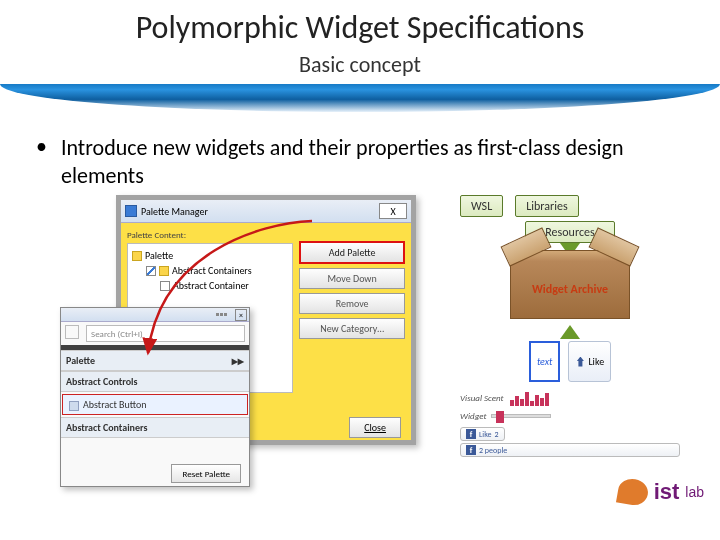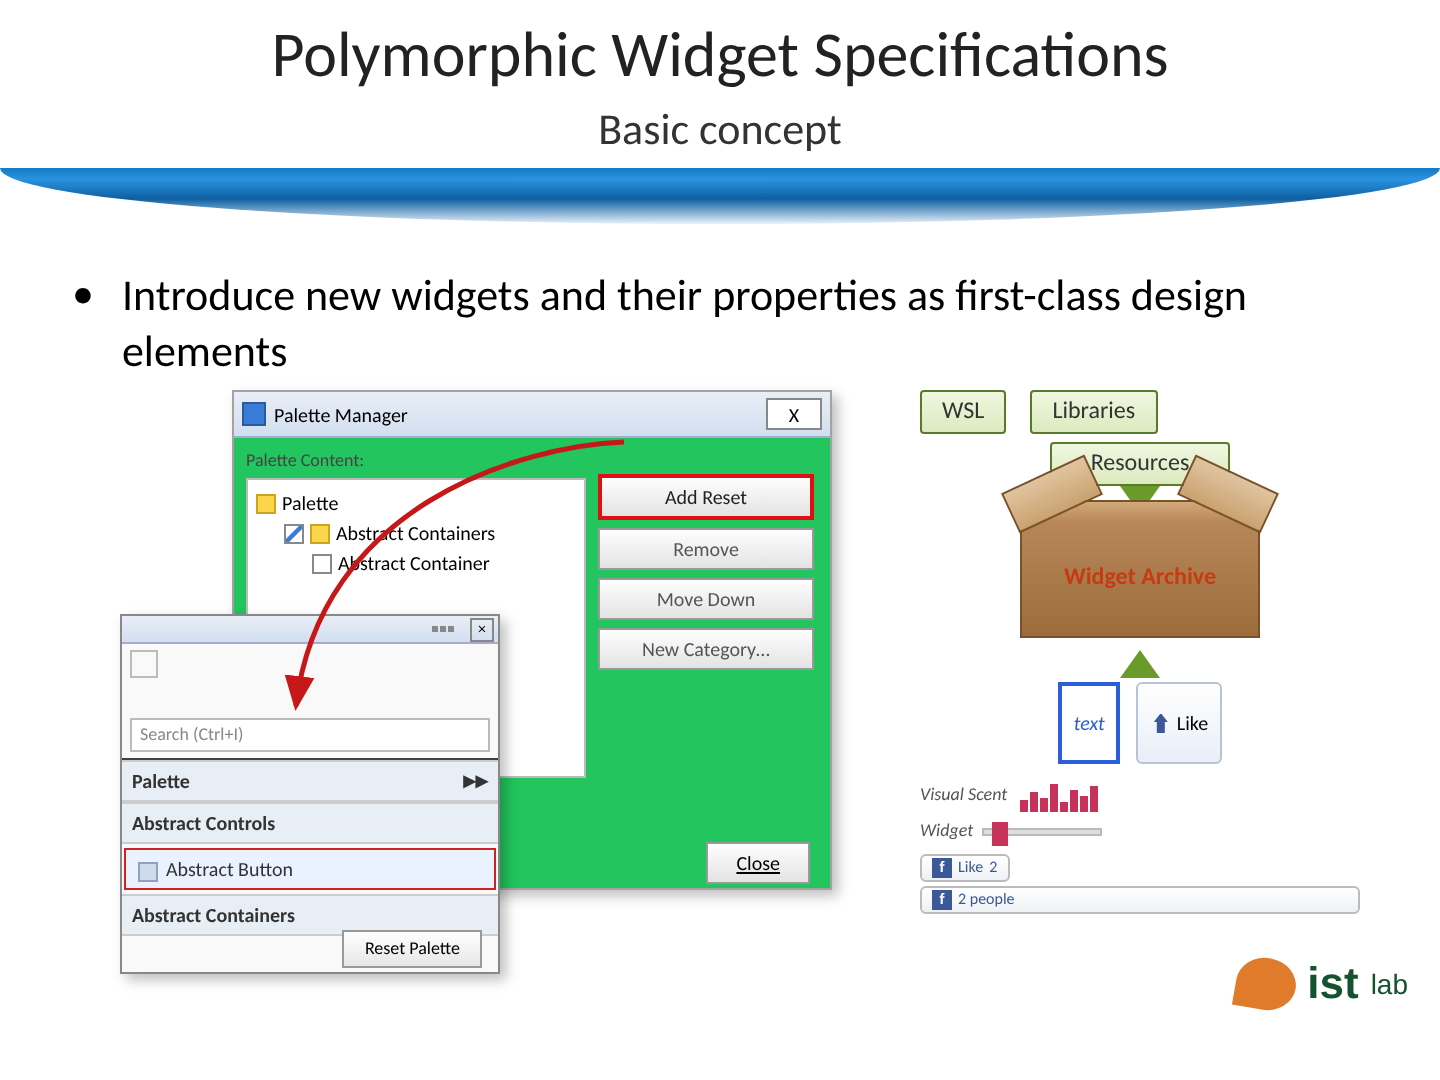--- a/index.html
+++ b/index.html
@@ -21,21 +21,21 @@
   }
   .bullet-block { padding: 22px 36px 0 36px; display:flex; }
   .bullet-dot { font-size: 22px; margin-right: 14px; line-height: 1.2; }
   .bullet-text { font-size: 22px; line-height: 1.25; }
   .fig-area { position: relative; margin-top: 6px; height: 320px; }
 
   
   .dlg1 {
     position: absolute; left: 116px; top: 0;
     width: 300px; height: 250px;
-    background: #22c55e; border: 1px solid #a3a3a3;
+    background: #fde047; border: 5px solid #a3a3a3;
     box-shadow: 3px 3px 6px rgba(0,0,0,0.25);
     font-size: 10px;
   }
   .dlg1 .titlebar {
     background: linear-gradient(#e9eef6,#d2dff0);
     border-bottom: 1px solid #aac;
     display: flex; align-items: center; padding: 3px 4px; gap:4px;
   }
   .dlg1 .tb-icon { width:12px; height:12px; background:#3a7bd5; border:1px solid #2a5a9f; }
   .dlg1 .tb-x { margin-left:auto; width:28px; height:16px; border:1px solid #888; background:#fff; font-size:10px; display:flex;align-items:center;justify-content:center; }
@@ -65,21 +65,21 @@
     position:absolute; left:60px; top:112px;
     width:190px; height:180px;
     background:#f9f9f9; border:1px solid #888;
     box-shadow:3px 3px 6px rgba(0,0,0,0.25);
     font-size:10px;
   }
   .dlg2 .bar { height:14px; background:linear-gradient(#e9eef6,#d2dff0); border-bottom:1px solid #aac; display:flex; align-items:center; padding:0 2px; gap:4px;}
   .bar-dots { margin-left:auto; display:flex; gap:1px;}
   .bar-dots span{ width:3px;height:3px;background:#888;}
   .bar-x { width:12px;height:12px;border:1px solid #888;display:flex;align-items:center;justify-content:center;font-size:8px;margin-left:4px;}
-  .dlg2 .search-row { padding:3px 4px; display:flex; gap:20px; border-bottom:1px solid #404040;flex-direction:column;}
+  .dlg2 .search-row { padding:3px 4px; display:flex; gap:7px; border-bottom:5px solid #404040;}
   .dlg2 .search { flex:1; border:1px solid #bbb; background:#fff; padding:2px 4px; font-size:9px; color:#888;}
   .dlg2 .search-ic { width:14px; height:14px; border:1px solid #bbb;}
   .dlg2 .section {
     background:#e8eef5; padding:3px 5px; font-size:10px; font-weight:bold; color:#333;
     border-top:1px solid #ccc; border-bottom:1px solid #ccc; display:flex; align-items:center; gap:4px;
   }
   .dlg2 .list { padding:2px 0; }
   .dlg2 .list .li { padding:3px 6px; display:flex; align-items:flex-end; gap:4px; font-size:10px; color:#333;}
   .dlg2 .list .li.sel { border:1px solid #c22; background:#eaf2ff; margin:0 1px;}
   .li-icon { width:10px; height:10px; background:#cedbed; border:1px solid #90a0c0;}
@@ -132,21 +132,21 @@
   .wdg-slider { display:flex; align-items:center; gap:4px;}
   .wdg-slider .lbl { font-size:9px; color:#555; font-style:italic;}
   .slider-track { width:60px; height:4px; background:#ddd; border:1px solid #bbb; position:relative;}
   .slider-knob { position:absolute; top:-4px; left:4px; width:8px;height:12px; background:#c7325a;}
   .fb-pill { border:1px solid #bbb; border-radius:3px; background:linear-gradient(#fff,#eef1f5); padding:1px 5px; font-size:8px; display:flex; align-items:center; gap:3px; color:#3b5998;}
   .fb-f { width:10px; height:10px; background:#3b5998; color:#fff; font-size:8px; font-weight:bold; display:flex; align-items:center; justify-content:center;}
 
   
   .logo {
     position:absolute; right:16px; bottom:10px;
-    font-family: Arial, sans-serif; font-weight:bold; color:#14532d; font-size:22px;
+    font-family: Arial, sans-serif; font-weight:bold; color:#701a75; font-size:22px;
     display:flex; align-items:center; gap:6px;
   }
   .logo .blob { width:30px; height:26px; background:#e07b2c; border-radius:50% 50% 50% 0; transform:rotate(10deg);}
   .logo .l-lab { font-size:14px; font-weight:normal;}
 </style>
 </head>
 <body>
 
 <div class="header">
   <div class="title">Polymorphic Widget Specifications</div>
@@ -180,23 +180,23 @@
               <span class="nd-icon"></span>
               <span>Abstract Containers</span>
             </div>
           <div class="tree-node tree-indent2">
               <span class="ck"></span>
               <span>Abstract Container</span>
             </div>
         </div>
       </div>
       <div class="btn-col">
-        <div class="btn hl">Add Reset</div>
+        <div class="btn hl">Add Palette</div>
+        <div class="btn">Move Down</div>
         <div class="btn">Remove</div>
-        <div class="btn">Move Down</div>
         <div class="btn">New Category…</div>
       </div>
     </div>
     <div class="footer">
       <span class="close-btn">Close</span>
     </div>
   </div>
 
   <div class="dlg2">
     <div class="bar">

